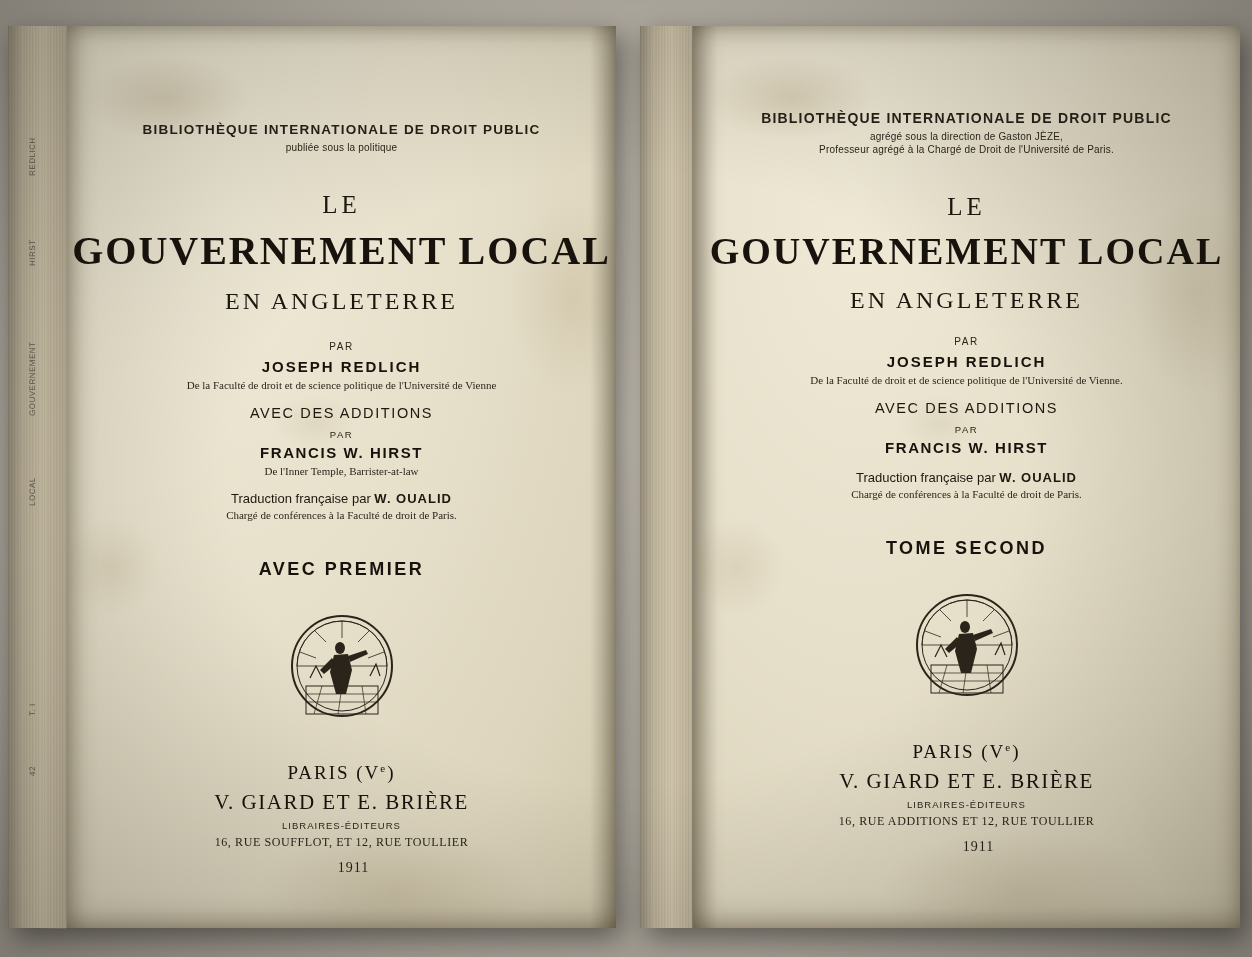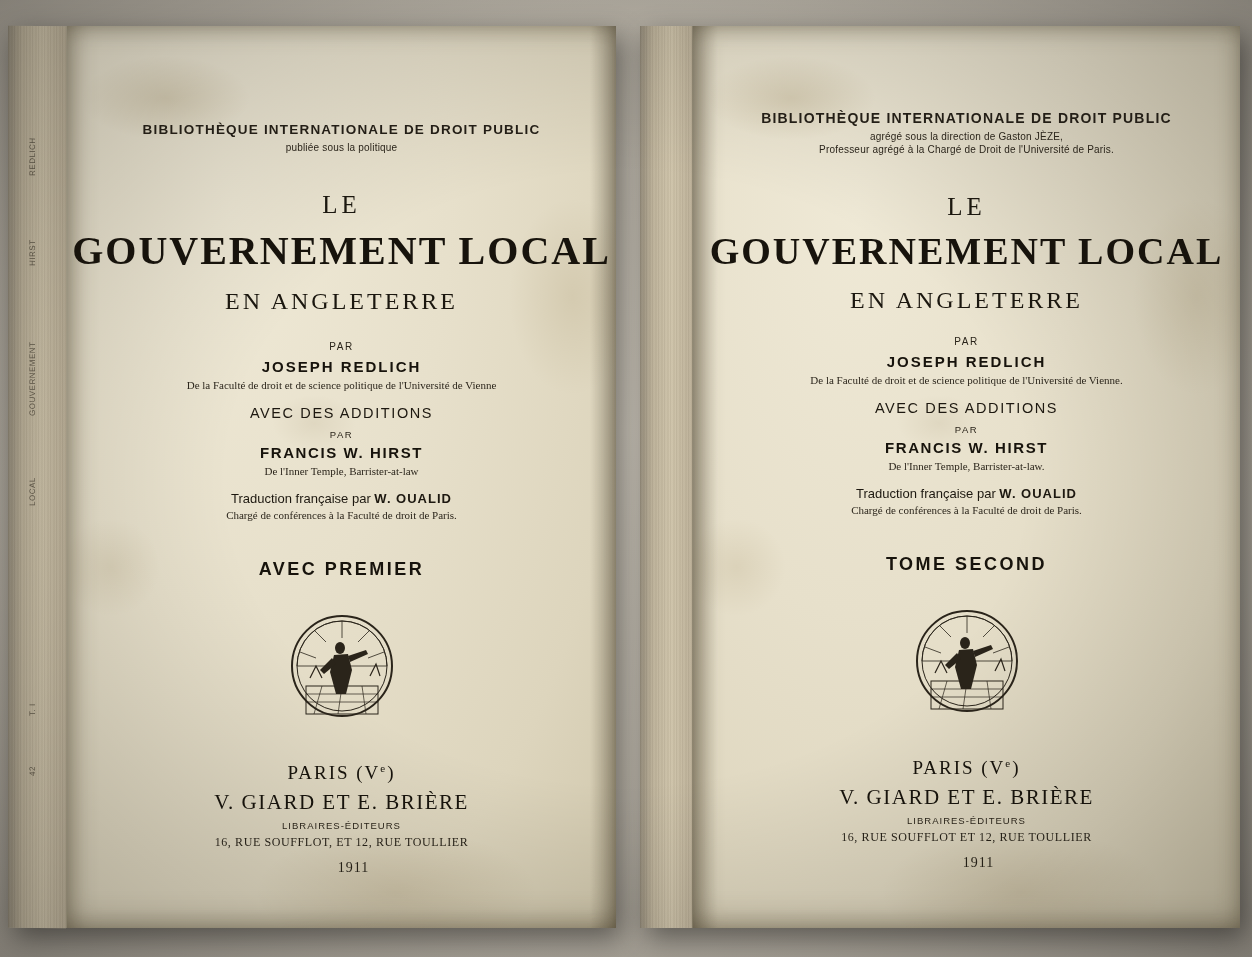--- a/index.html
+++ b/index.html
@@ -374,21 +374,20 @@
         <div class="title-main">GOUVERNEMENT LOCAL</div>
         <div class="title-sub">EN ANGLETERRE</div>
 
         <div class="par">PAR</div>
         <div class="author">JOSEPH REDLICH</div>
         <div class="author-aff">De la Faculté de droit et de science politique de l'Université de Vienne.</div>
 
         <div class="additions">AVEC DES ADDITIONS</div>
         <div class="par2">PAR</div>
         <div class="author2">FRANCIS W. HIRST</div>
-        <div class="author2-aff">De l'Inner Temple, Barrister-at-law.</div>
 
         <div class="translation"><span>Traduction française par </span><b>W. OUALID</b></div>
         <div class="translation-aff">Chargé de conférences à la Faculté de droit de Paris.</div>
 
         <div class="tome">TOME SECOND</div>
 
         <div class="emblem">
           <svg width="120" height="120" viewBox="0 0 120 120" aria-hidden="true">
             <circle cx="60" cy="58" r="50" fill="none" stroke="#2a241a" stroke-width="2"></circle>
             <circle cx="60" cy="58" r="45" fill="none" stroke="#2a241a" stroke-width="1"></circle>
@@ -417,20 +416,20 @@
             <g stroke="#2a241a" stroke-width="1.2" fill="none">
               <path d="M28 70 L34 58 L40 70"></path>
               <path d="M88 68 L94 56 L98 68"></path>
             </g>
           </svg>
         </div>
 
         <div class="city"><span>PARIS (V</span><sup>e</sup><span>)</span></div>
         <div class="publisher">V. GIARD ET E. BRIÈRE</div>
         <div class="publisher-role">LIBRAIRES-ÉDITEURS</div>
-        <div class="address">16, RUE SOUFFLOT ET 12, RUE TOULLIER</div>
+        <div class="address">16, RUE ADDITIONS ET 12, RUE TOULLIER</div>
         <div class="year">1911</div>
       </div>
     </div>
     <div class="gutter-shadow"></div>
   </div>
 
 </div>
 
 </body></html>

